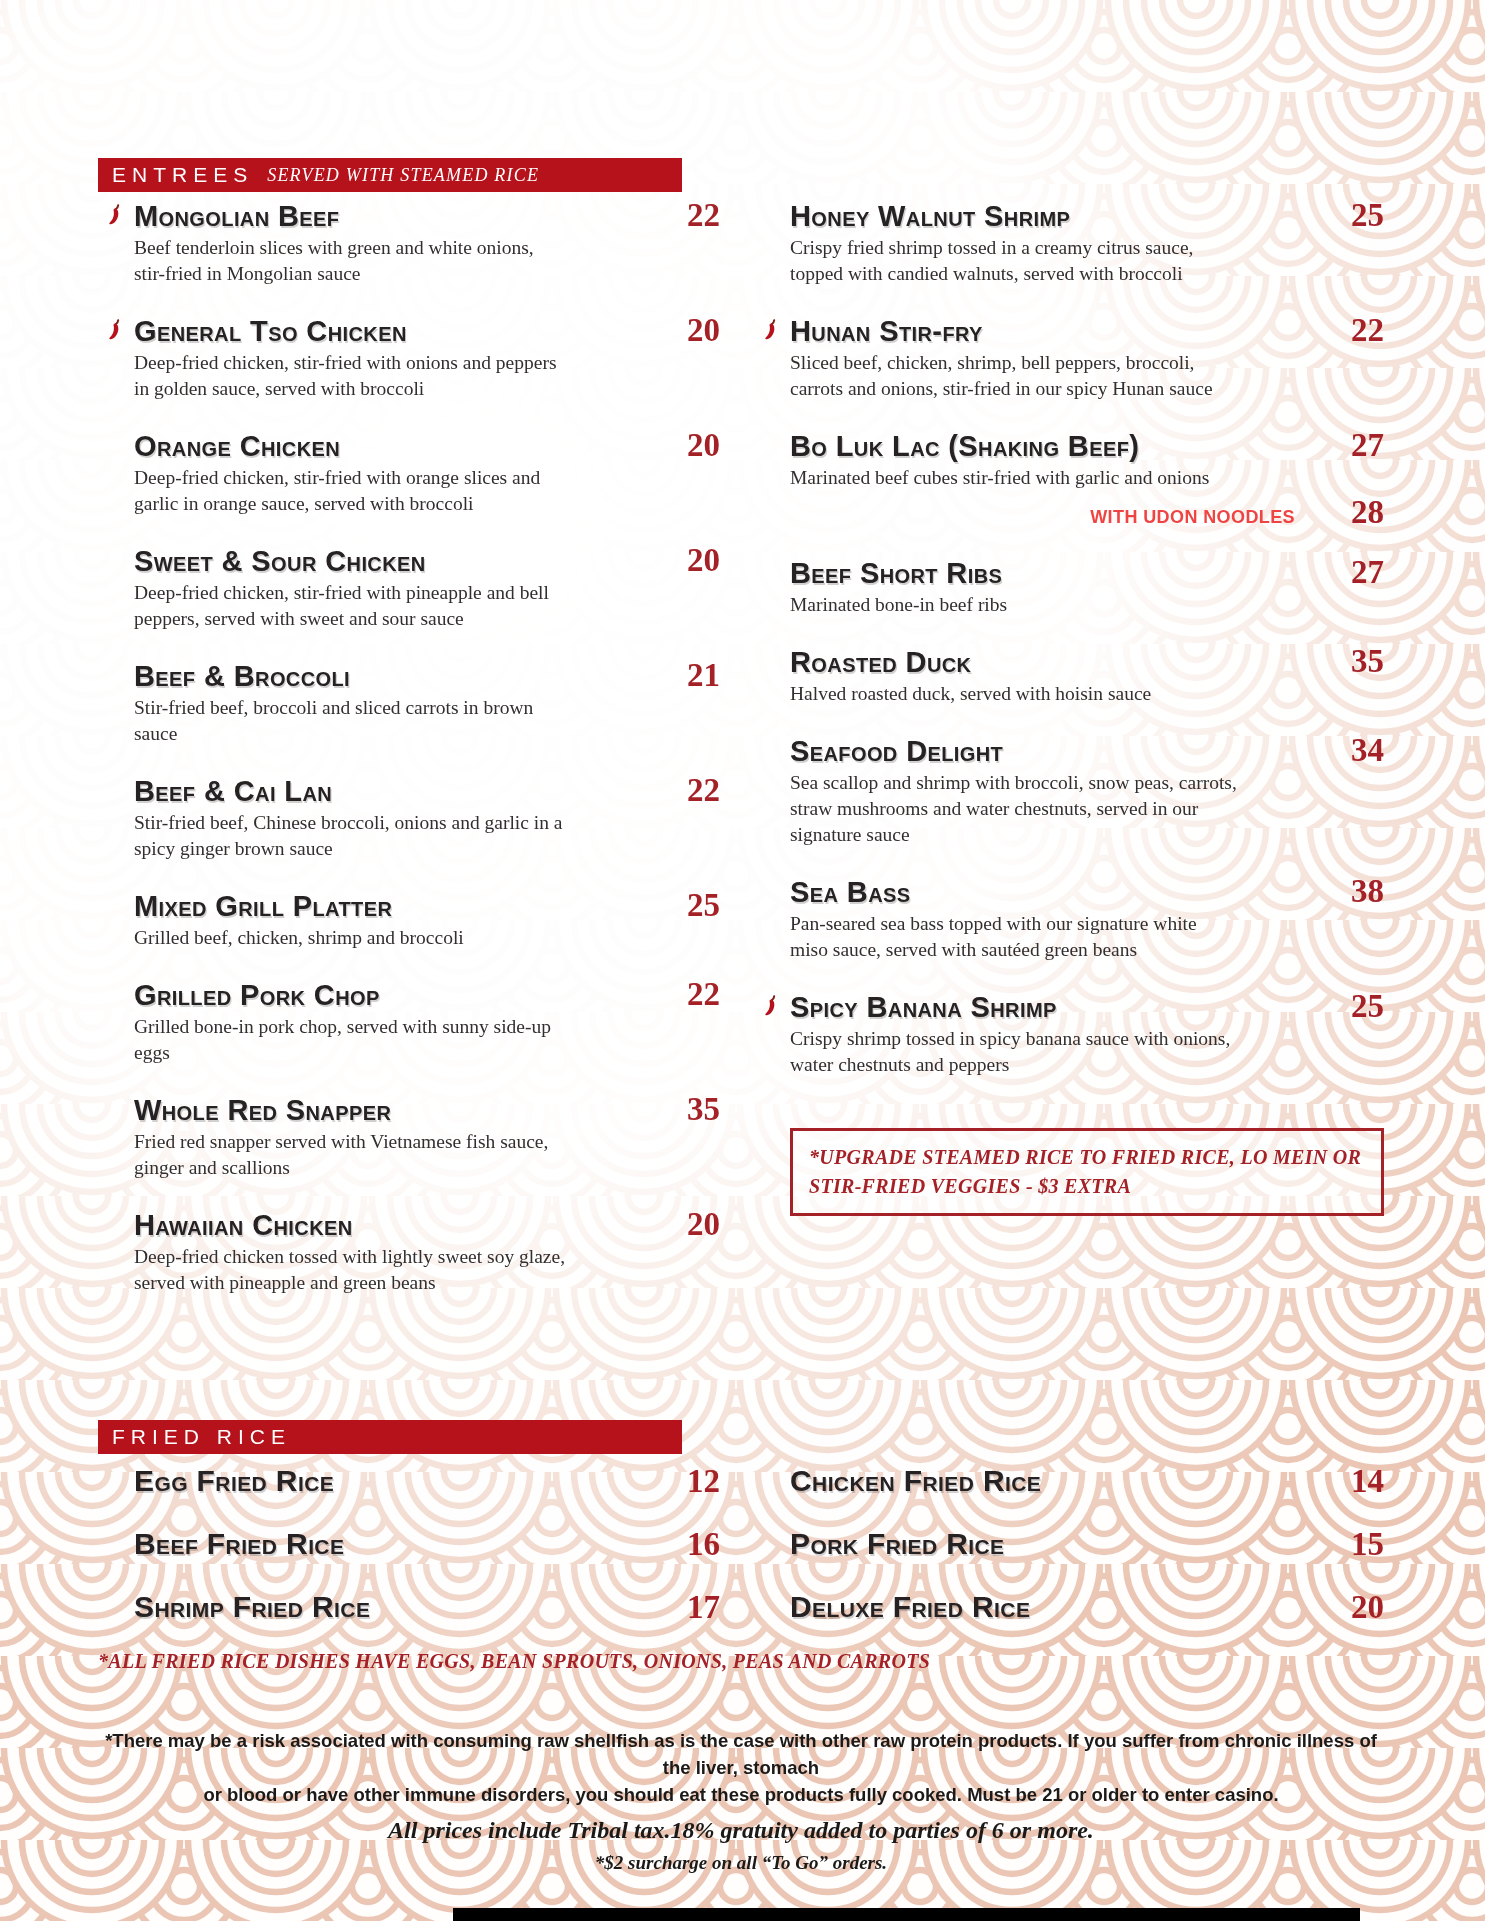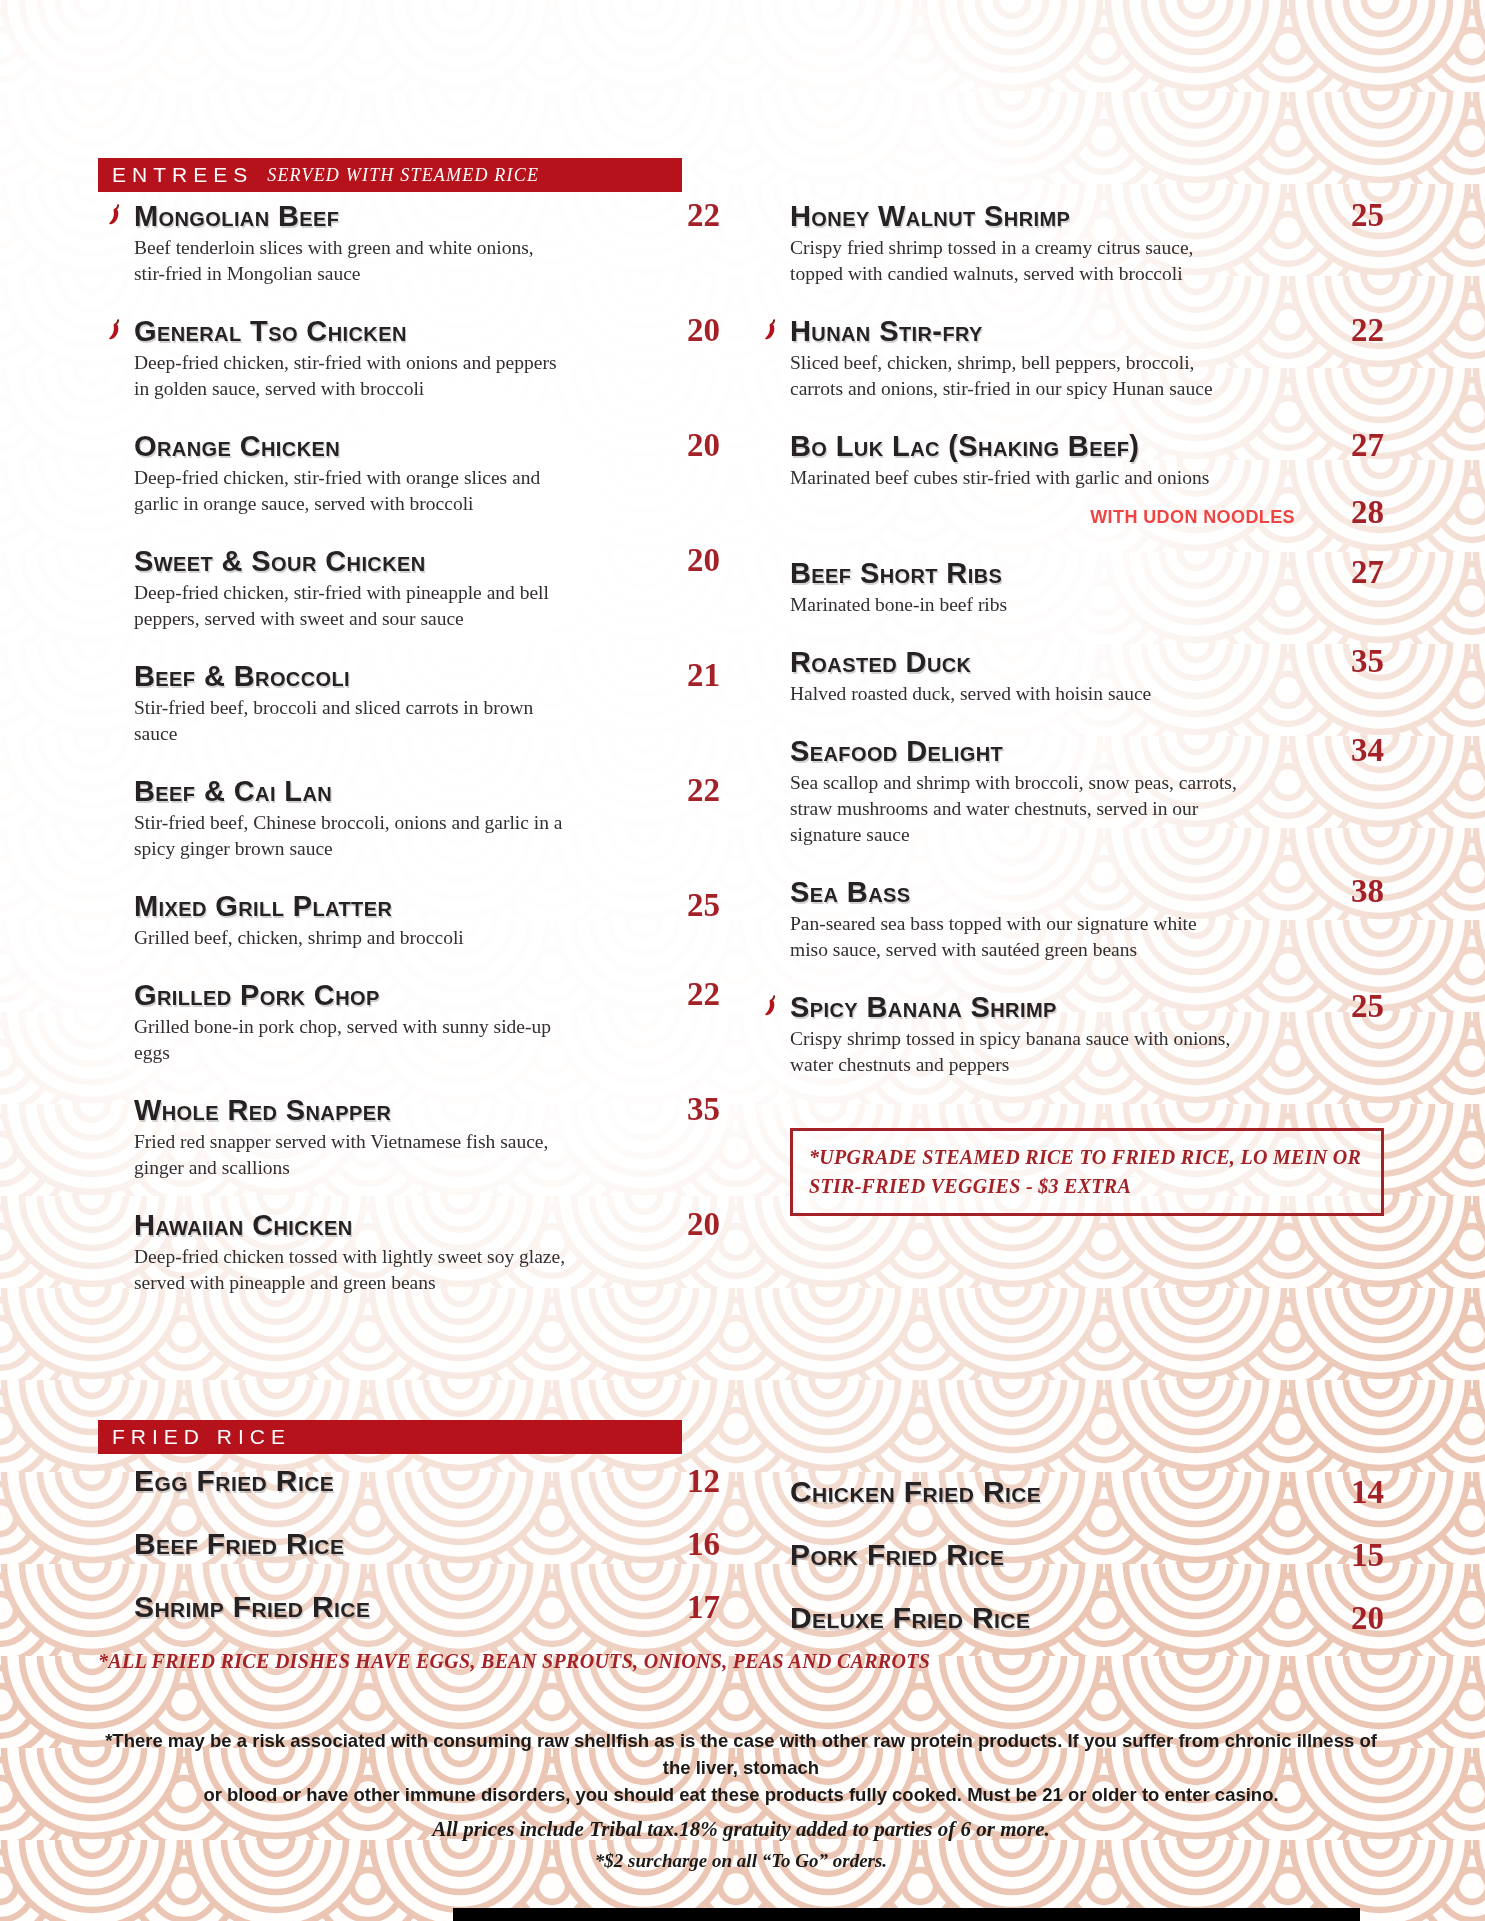--- a/index.html
+++ b/index.html
@@ -36,31 +36,31 @@
   .udon-row .price{margin-left:56px;}
 
   .upgrade-box{margin:50px 0 0 36px;border:3px solid #a32127;padding:12px 16px;
                background:rgba(255,255,255,.55);}
   .upgrade-text{font-style:italic;font-weight:700;font-size:20px;line-height:29px;color:#a32127;
                 white-space:pre-line;letter-spacing:.3px;margin:0;}
 
   
   .rice-col{position:absolute;top:1462px;}
   #rice-left{left:98px;width:622px;}
-  #rice-right{left:754px;width:630px;margin-top:11px;}
+  #rice-right{left:754px;width:630px;}
   .rice-row{display:flex;align-items:center;padding-left:36px;height:38px;line-height:38px;margin-bottom:25px;gap:37px;}
   .rice-row .iname{font-size:30px;}
 
   .rice-note{position:absolute;top:1650px;left:98px;width:1286px;
              font-style:italic;font-weight:700;font-size:20px;color:#a32127;letter-spacing:.3px;}
 
   .footer{position:absolute;top:1727px;left:98px;width:1286px;text-align:center;color:#1c1a19;}
   .f1{font-family:"Liberation Sans","DejaVu Sans",sans-serif;font-weight:700;font-size:18.5px;
       line-height:27px;white-space:pre-line;margin:0;}
-  .f2{margin:9px 0 0;font-style:italic;font-weight:700;font-size:21px;}
+  .f2{margin:9px 0 0;font-style:italic;font-weight:700;font-size:24px;}
   .f3{margin:8px 0 0;font-style:italic;font-weight:700;font-size:19px;}
 
   .bottom-bar{position:absolute;left:453px;top:1908px;width:907px;height:13px;background:#000;}
 </style>
 </head>
 <body>
 
 <div class="page">
 
   <svg class="bg" viewBox="0 0 1485 1921" xmlns="http://www.w3.org/2000/svg" aria-hidden="true">

